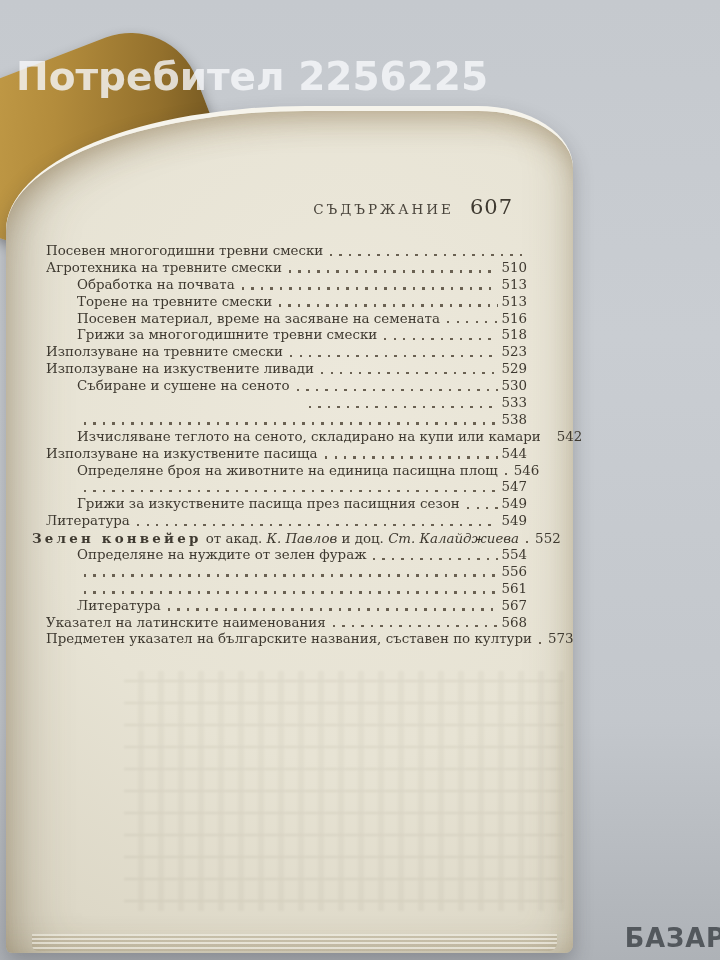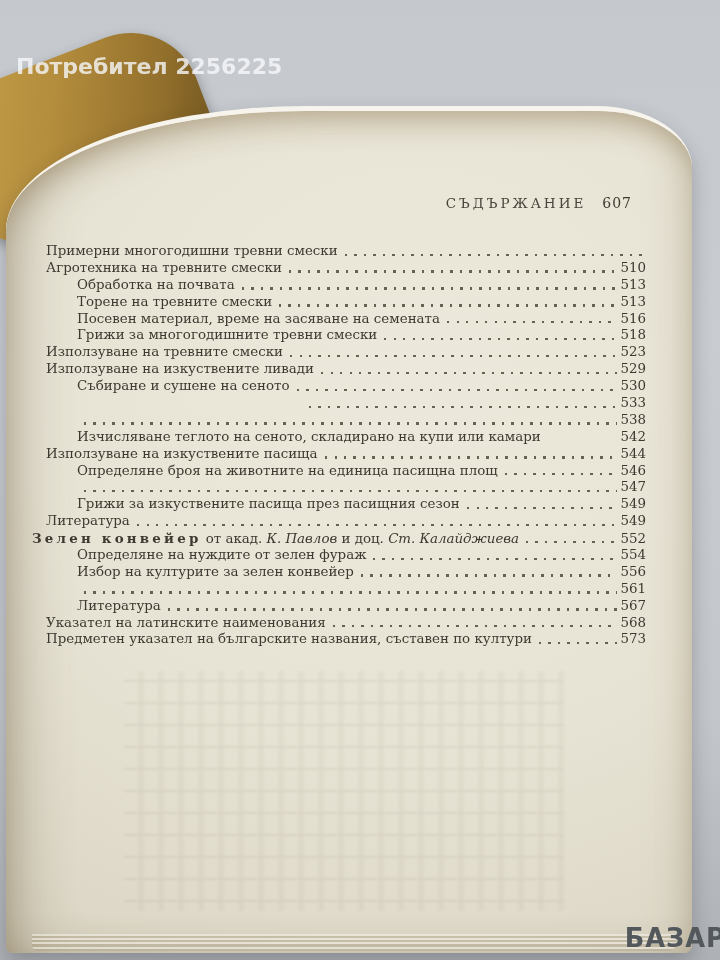--- a/index.html
+++ b/index.html
@@ -11,33 +11,33 @@
   .scene{position:absolute;inset:0;}
   
   .cover{
     position:absolute;left:-42px;top:52px;width:250px;height:160px;
     background:linear-gradient(115deg,#caa34d 0%,#b38c3c 40%,#93702c 75%,#6e531f 100%);
     transform:rotate(-21deg);border-radius:16px 70px 12px 34px;
     box-shadow:0 5px 12px rgba(30,30,30,.35);
   }
   
   .page{
-    position:absolute;left:6px;top:106px;width:686px;height:842px;
+    position:absolute;left:6px;top:106px;width:567px;height:842px;
     background:radial-gradient(120% 90% at 60% 32%, #ece8db 0%, #e7e3d4 50%, #ddd8c7 80%, #cdc7b3 100%);
     border-radius:300px 95px 8px 6px / 125px 62px 8px 6px;
     border-top:5px solid #f6f4ec;
     box-shadow:
       inset 0 20px 32px -14px rgba(130,105,60,.45),
       inset 36px 0 58px -30px rgba(90,75,45,.42),
       inset -26px -12px 48px -28px rgba(110,95,60,.35),
       0 9px 20px rgba(40,40,45,.28);
   }
   .page-header{position:absolute;top:84px;left:0;right:60px;display:flex;justify-content:flex-end;gap:16px;align-items:baseline;}
   .heading{font-size:13.5px;letter-spacing:3px;color:#4a453c;}
-  .pagenum{font-size:14px;letter-spacing:1px;color:#3e3930;}
+  .pagenum{font-size:21px;letter-spacing:1px;color:#3e3930;}
   .toc{position:absolute;left:40px;right:46px;top:132px;color:#3e3930;}
   .row{display:flex;align-items:baseline;height:16.9px;font-size:13.4px;white-space:nowrap;}
   .row .t{flex:none;}
   .dots{
     flex:1 1 auto;align-self:flex-end;height:2.4px;min-width:6px;
     margin:0 3px 4px 7px;
     background:repeating-linear-gradient(90deg,#53493a 0 2.4px,transparent 2.4px 9.5px);
     opacity:.85;
   }
   .no-dots .dots{background:none;}
@@ -56,21 +56,21 @@
       repeating-linear-gradient(90deg, transparent 0 14px, rgba(107,100,80,.5) 14px 20px);
   }
   
   .strata{
     position:absolute;left:26px;right:16px;bottom:2px;height:17px;opacity:.65;
     border-radius:0 0 8px 6px;
     background:repeating-linear-gradient(180deg, rgba(250,248,240,.75) 0 2px, rgba(150,135,100,.4) 2px 4.2px);
   }
   .wm-top{
     position:absolute;left:16px;top:54px;
-    font-family:"DejaVu Sans", sans-serif;font-weight:bold;font-size:22px;
+    font-family:"DejaVu Sans", sans-serif;font-weight:bold;font-size:39px;
     color:rgba(246,248,250,.8);
   }
   .wm-bazar{
     position:absolute;right:-8px;top:922px;
     font-family:"DejaVu Sans", sans-serif;font-weight:bold;font-size:27px;
     letter-spacing:1px;color:#53585d;transform:scaleX(.95);
   }
 </style>
 </head>
 <body>
@@ -80,21 +80,21 @@
   <div class="cover"></div>
 
   <div class="page">
     <div class="page-header">
       <span class="heading">СЪДЪРЖАНИЕ</span>
       <span class="pagenum">607</span>
     </div>
 
     <div class="toc" id="toc">
         <div class="row i0">
-          <span class="t">Примерни многогодишни тревни смески</span>
+          <span class="t">Посевен многогодишни тревни смески</span>
           <span class="dots"></span>
           <span class="p"></span>
         </div>
         <div class="row i0">
           <span class="t">Агротехника на тревните смески</span>
           <span class="dots"></span>
           <span class="p">510</span>
         </div>
         <div class="row i1">
           <span class="t">Обработка на почвата</span>
@@ -173,21 +173,20 @@
           <span class="t"><span class="spaced">Зелен конвейер</span><span> от акад. </span><span class="italic">К. Павлов</span><span> и доц. </span><span class="italic">Ст. Калайджиева</span></span>
           <span class="dots"></span>
           <span class="p">552</span>
         </div>
         <div class="row i1">
           <span class="t">Определяне на нуждите от зелен фураж</span>
           <span class="dots"></span>
           <span class="p">554</span>
         </div>
         <div class="row i1">
-          <span class="t">Избор на културите за зелен конвейер</span>
           <span class="dots"></span>
           <span class="p">556</span>
         </div>
         <div class="row i1">
           <span class="dots"></span>
           <span class="p">561</span>
         </div>
         <div class="row i1">
           <span class="t">Литература</span>
           <span class="dots"></span>

